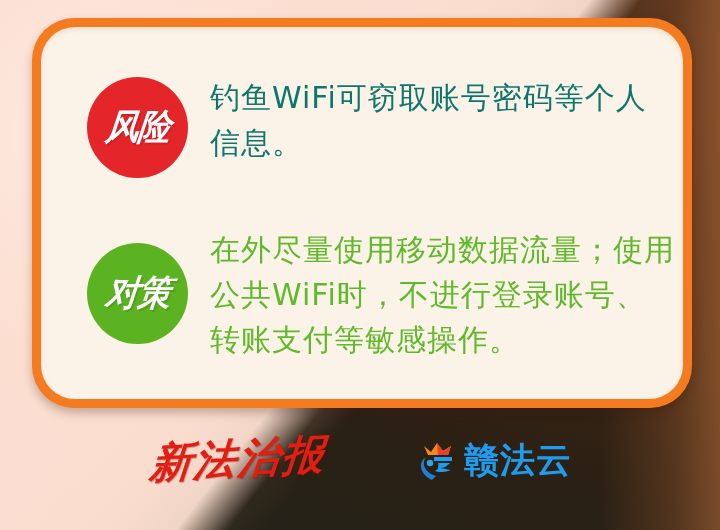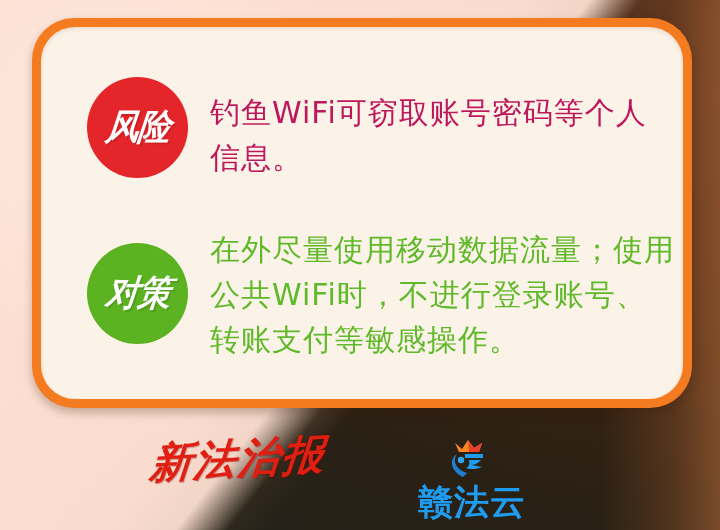--- a/index.html
+++ b/index.html
@@ -69,39 +69,39 @@
   .badge span{transform:skewX(-6deg) scaleY(1.08);display:inline-block;}
 
   .copy{
     margin-left:22px;
     width:465px;
     font-size:30px;
     line-height:45px;
     letter-spacing:1px;
     font-family:"DejaVu Sans","Liberation Sans",sans-serif;
   }
-  .copy-risk{color:#be185d;margin-top:21px;}
+  .copy-risk{color:#0f766e;margin-top:6px;}
   .copy-advice{color:#5fb92a;margin-top:12px;}
 
   
   .footer{
     position:absolute;left:0;top:415px;width:720px;height:115px;
   }
   .logo-paper{
     position:absolute;left:150px;top:16px;
     font-family:"DejaVu Serif","Liberation Serif",serif;
     font-weight:bold;font-style:italic;
     font-size:42px;letter-spacing:2px;
     color:#e01f12;
     transform:rotate(-3deg) skewX(-8deg);
     text-shadow:1px 1px 1px rgba(120,0,0,.35);
   }
   .logo-cloud{
     position:absolute;left:418px;top:22px;
-    display:flex;align-items:center;flex-direction:column;
+    display:flex;align-items:center;
   }
   .logo-mark{
     position:relative;width:40px;height:42px;flex:0 0 auto;margin-right:6px;
   }
   .logo-cloud-text{
     font-family:"DejaVu Sans","Liberation Sans",sans-serif;
     font-weight:bold;font-size:35px;letter-spacing:1px;
     color:#1f9cf0;
   }
 </style>

